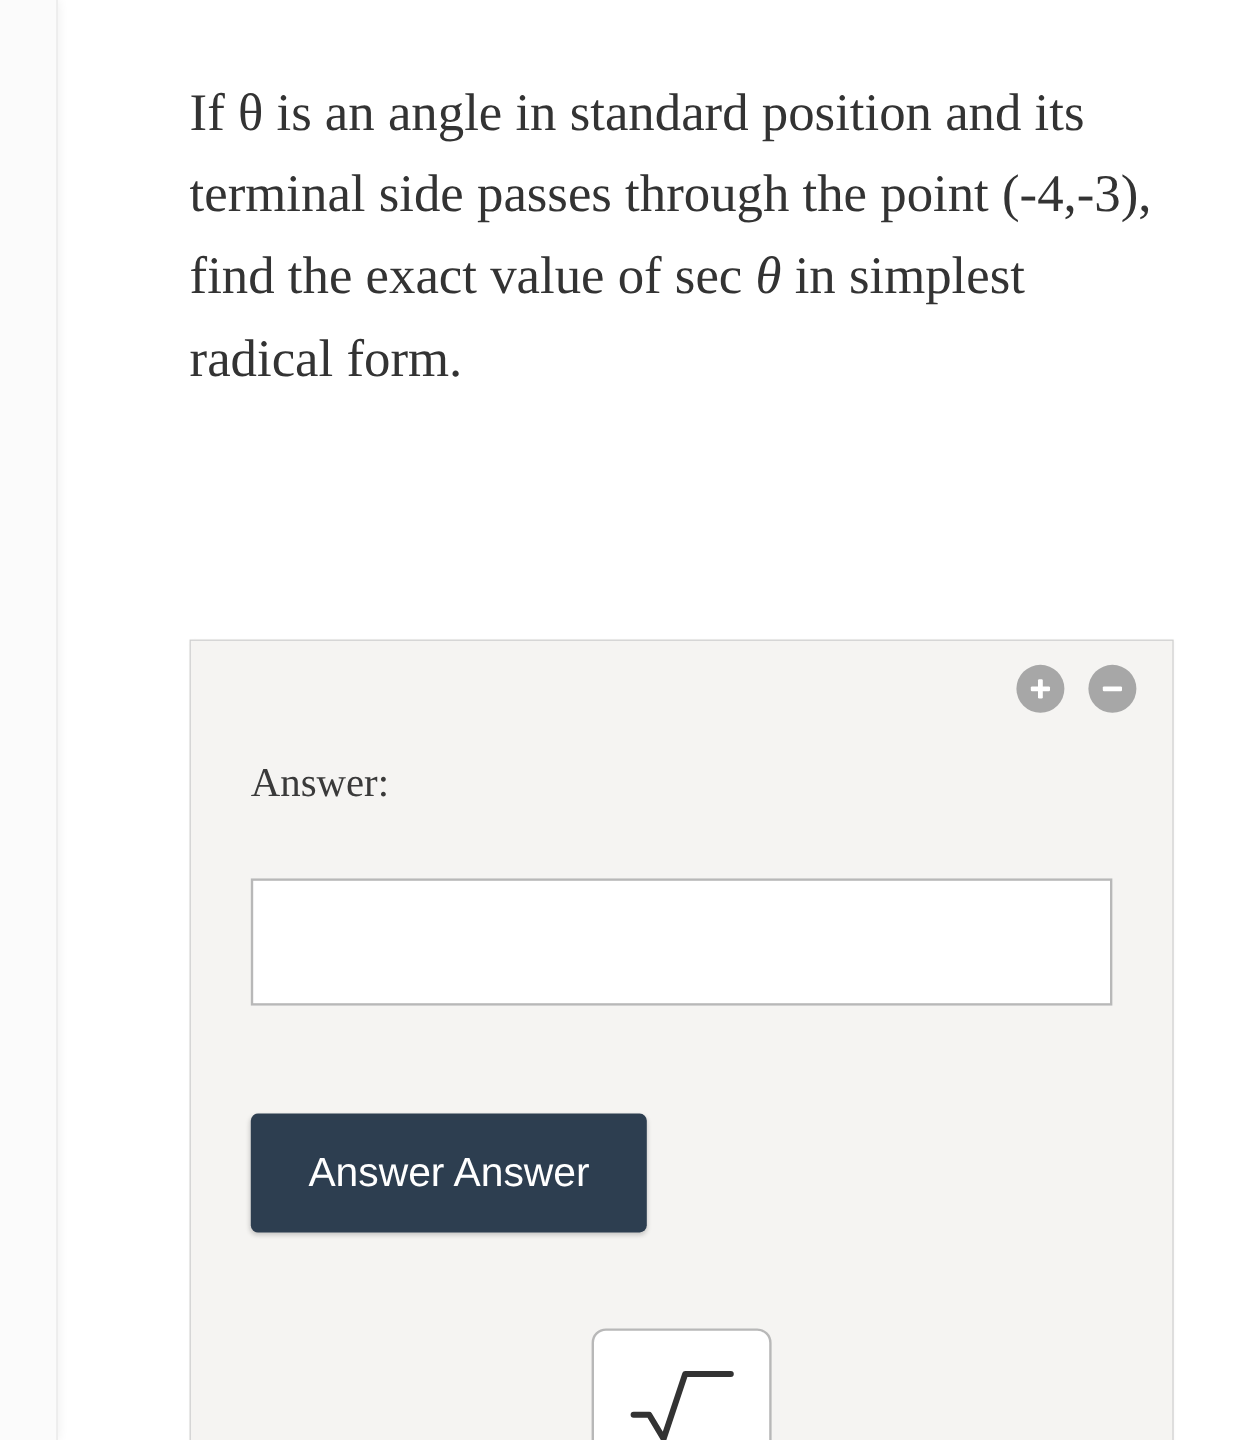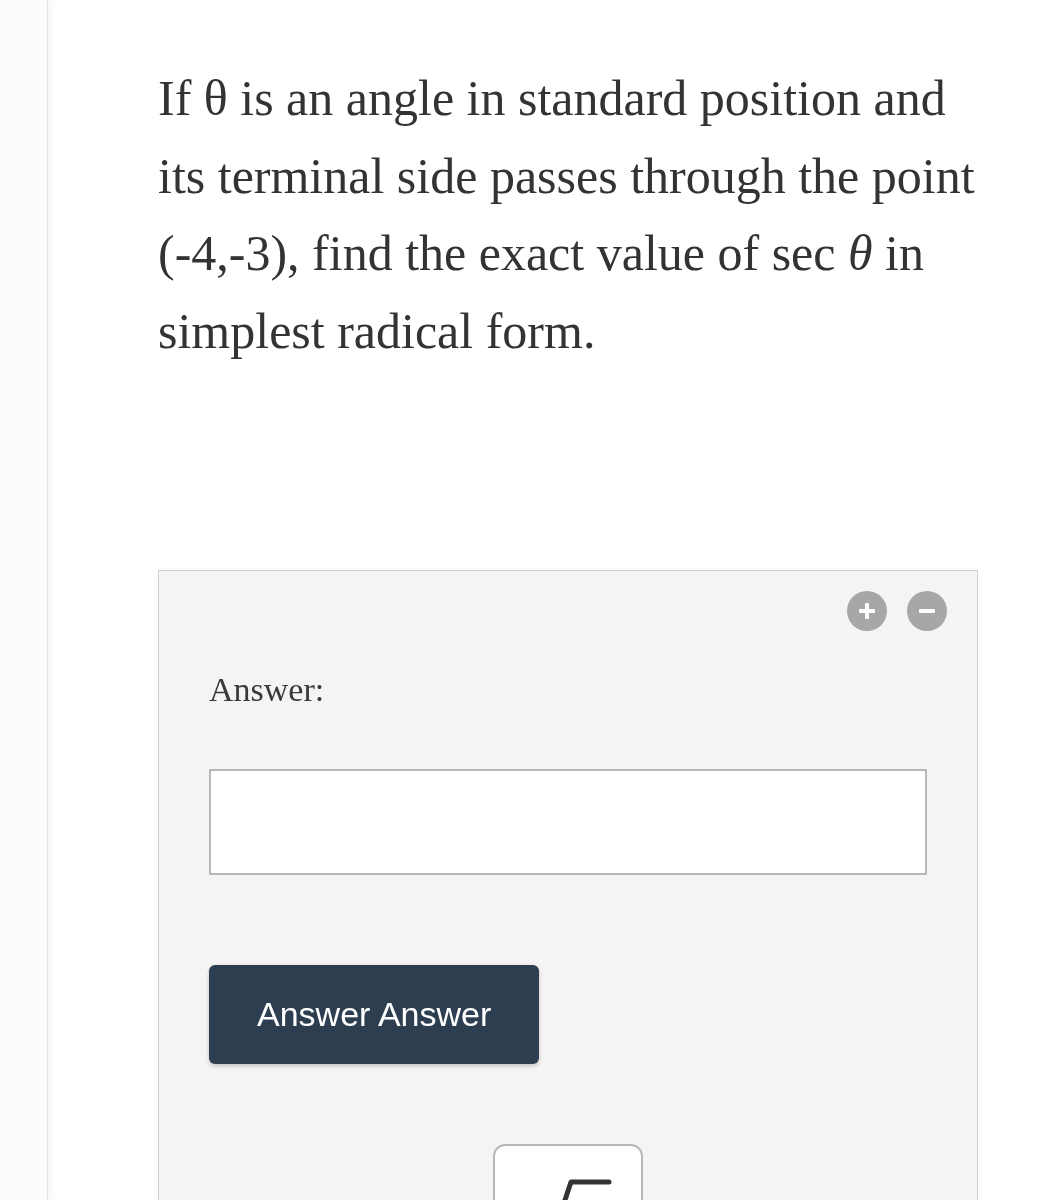--- a/index.html
+++ b/index.html
@@ -27,21 +27,21 @@
     }
     .content-area {
       position: absolute;
       left: 48px;
       top: 0;
       right: 0;
       bottom: 0;
       padding: 60px 60px 0 110px;
     }
     .question-text {
-      font-size: 50px;
+      font-size: 44px;
       line-height: 1.55;
       color: #333333;
       font-family: Georgia, 'Times New Roman', serif;
     }
     .italic-theta {
       font-style: italic;
     }
     .answer-panel {
       margin-top: 200px;
       border: 1px solid #cfcfcf;

